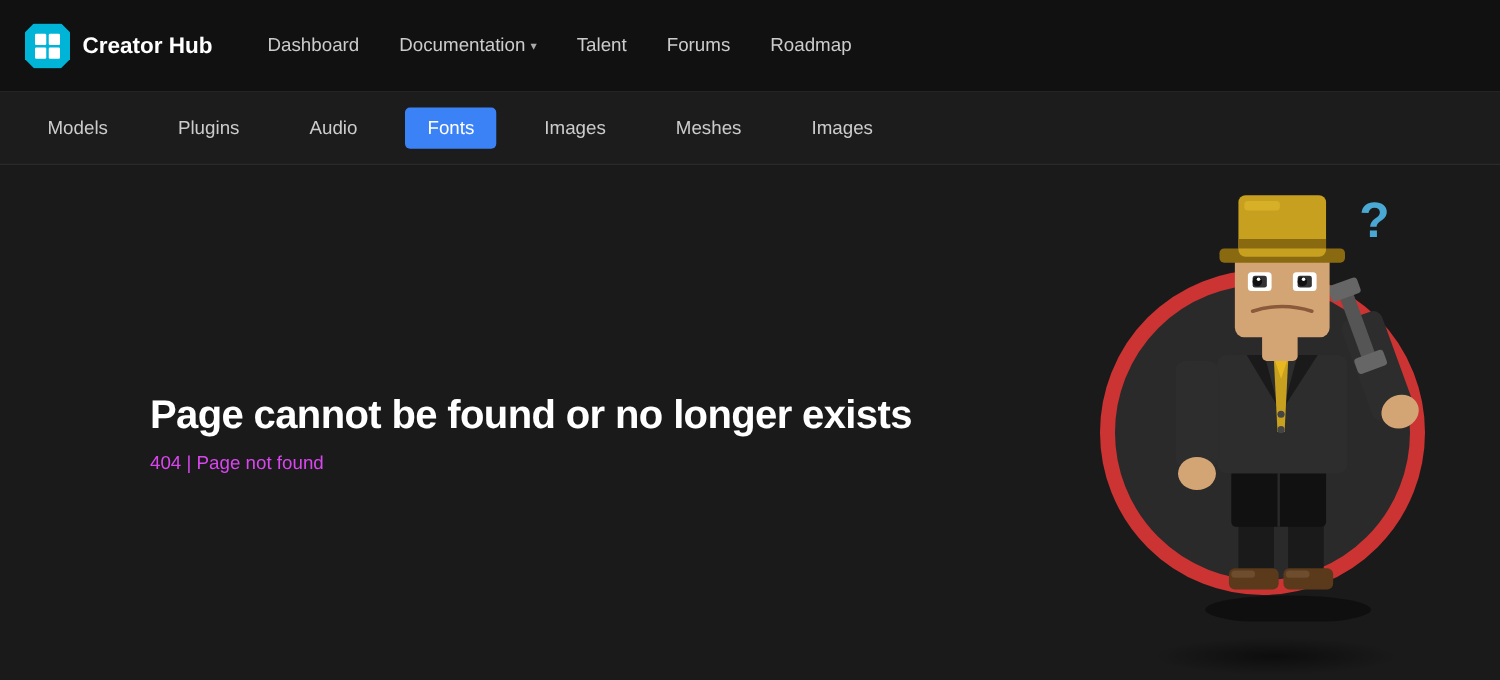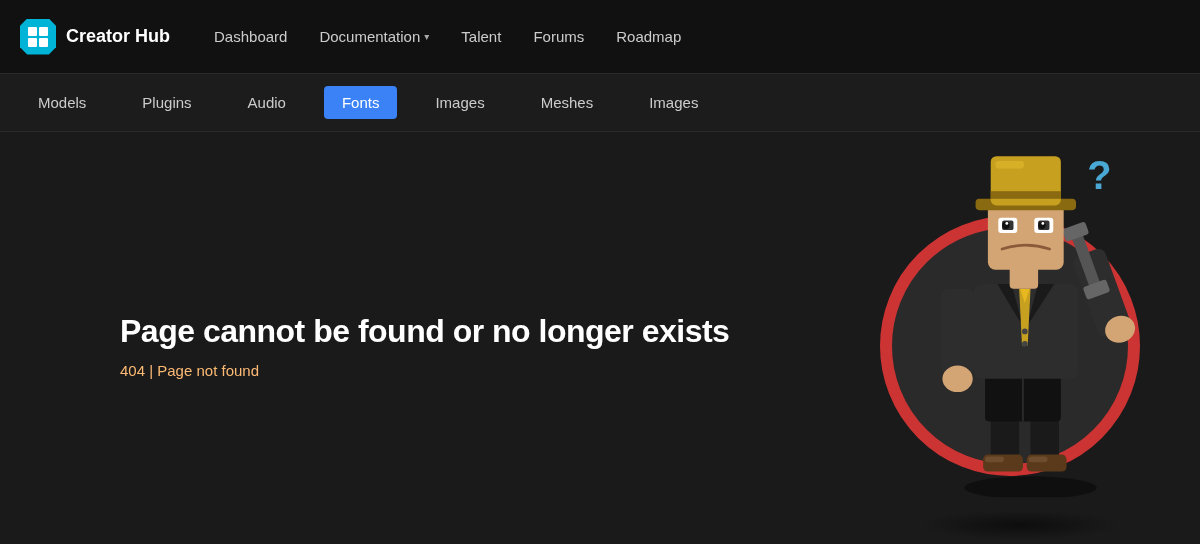--- a/index.html
+++ b/index.html
@@ -108,21 +108,21 @@
       z-index: 2;
     }
     .error-heading {
       color: white;
       font-size: 32px;
       font-weight: 600;
       margin-bottom: 12px;
       letter-spacing: -0.5px;
     }
     .error-sub {
-      color: #fdba74;
+      color: #d946ef;
       font-size: 15px;
     }
 
     
     .character-area {
       position: absolute;
       right: 0;
       top: 0;
       width: 320px;
       height: 100%;

